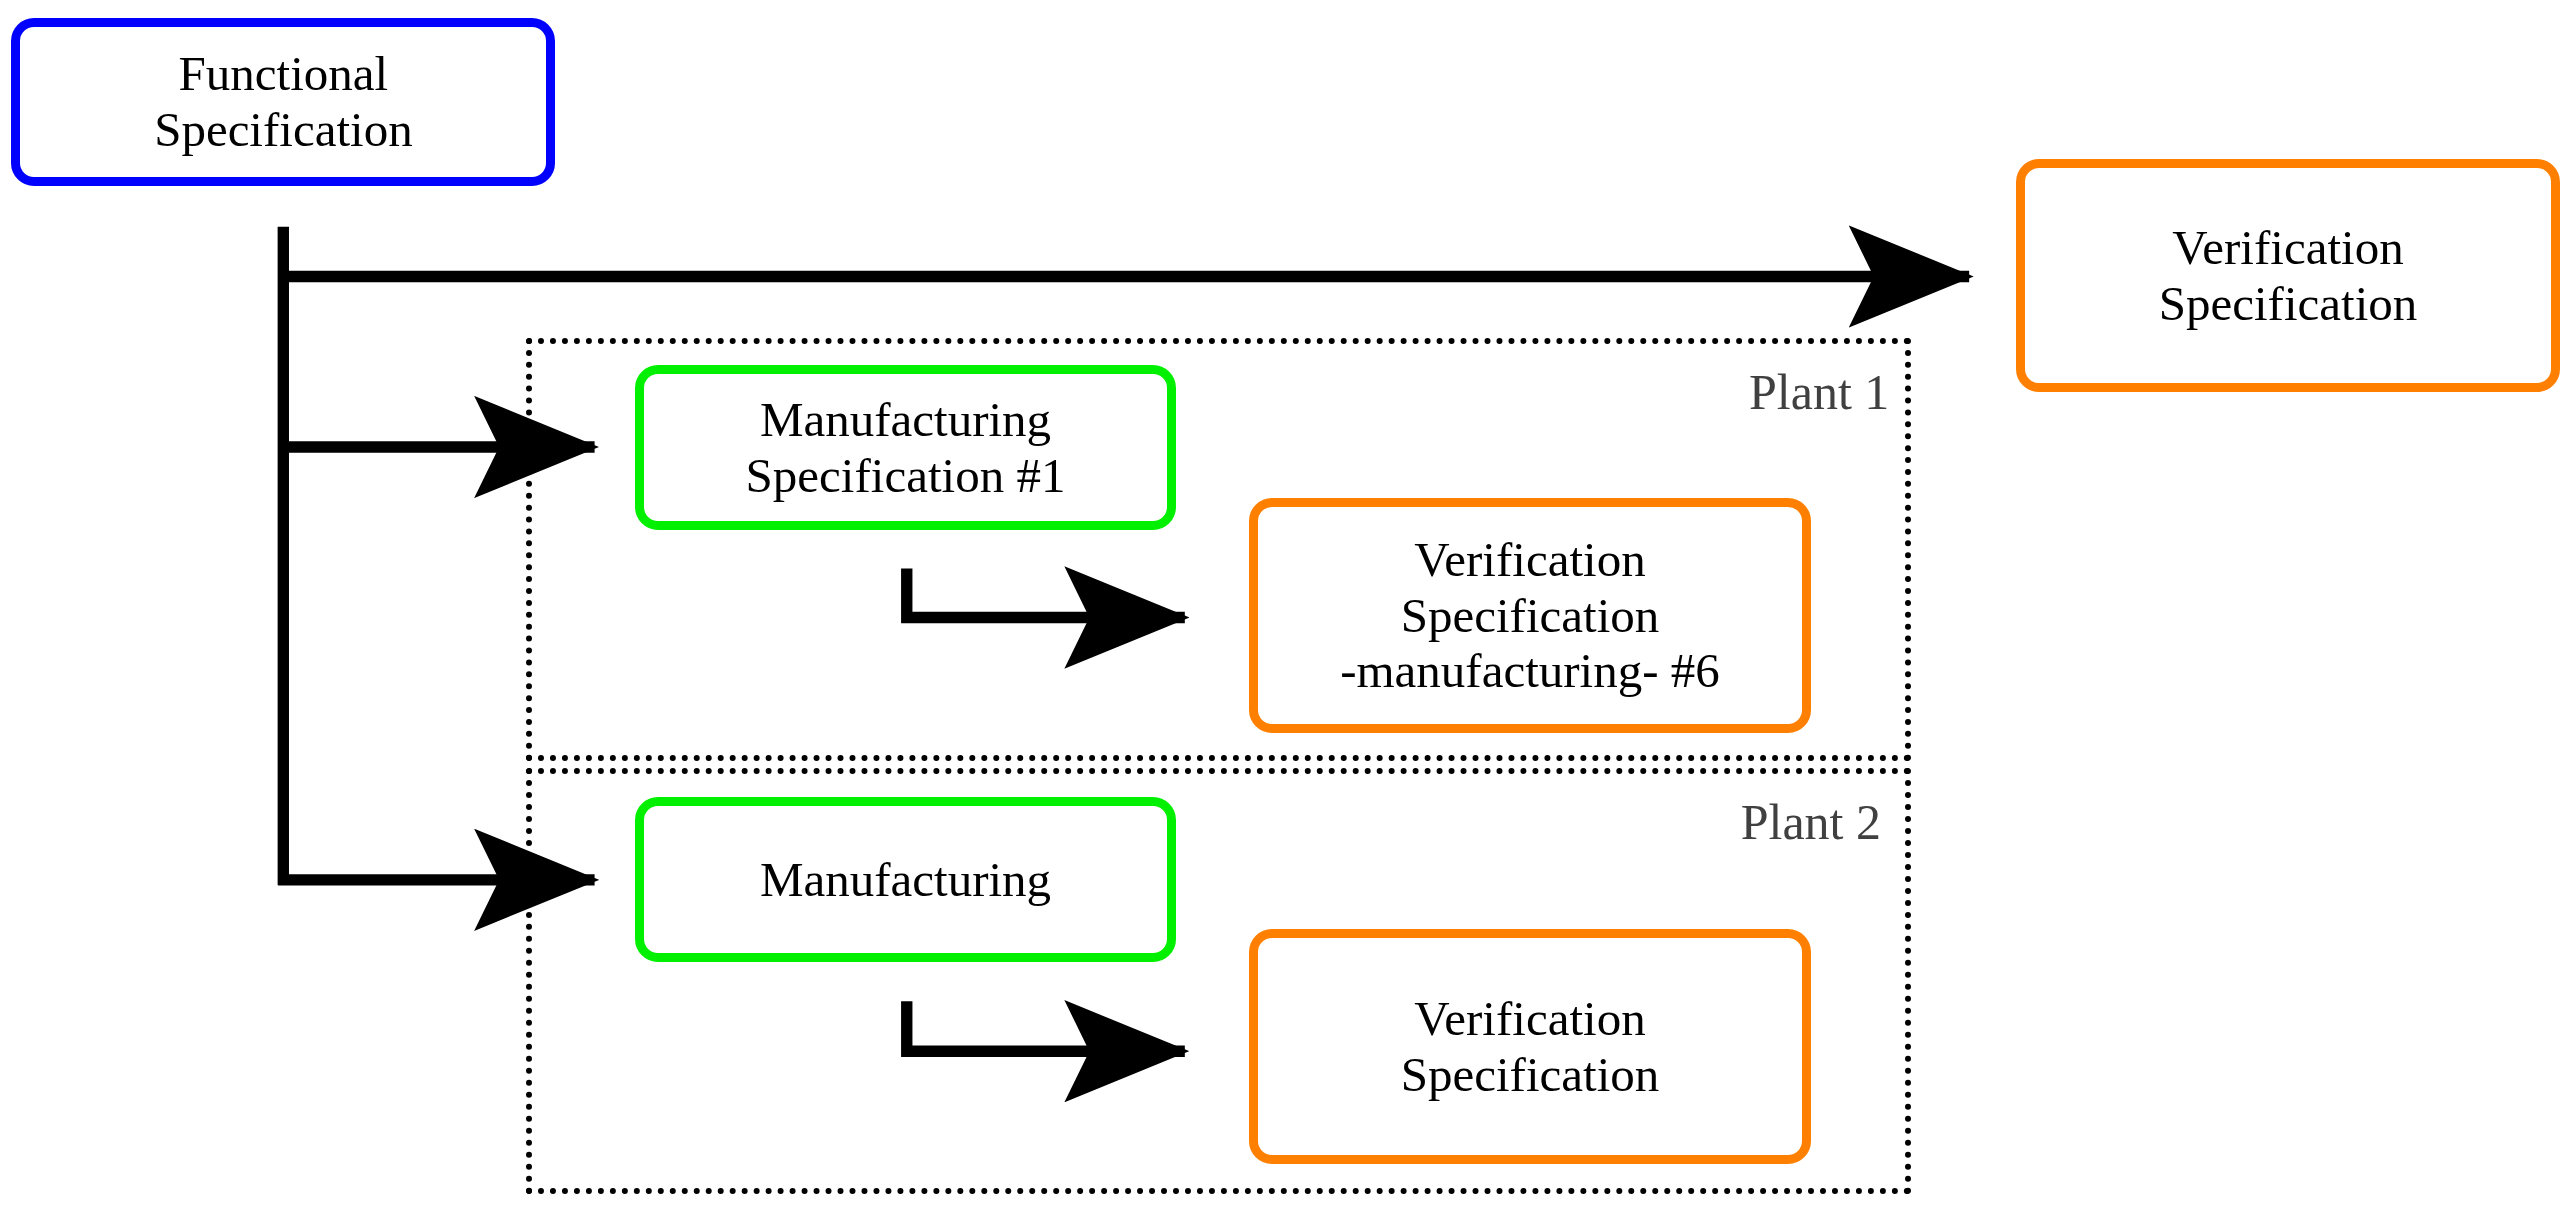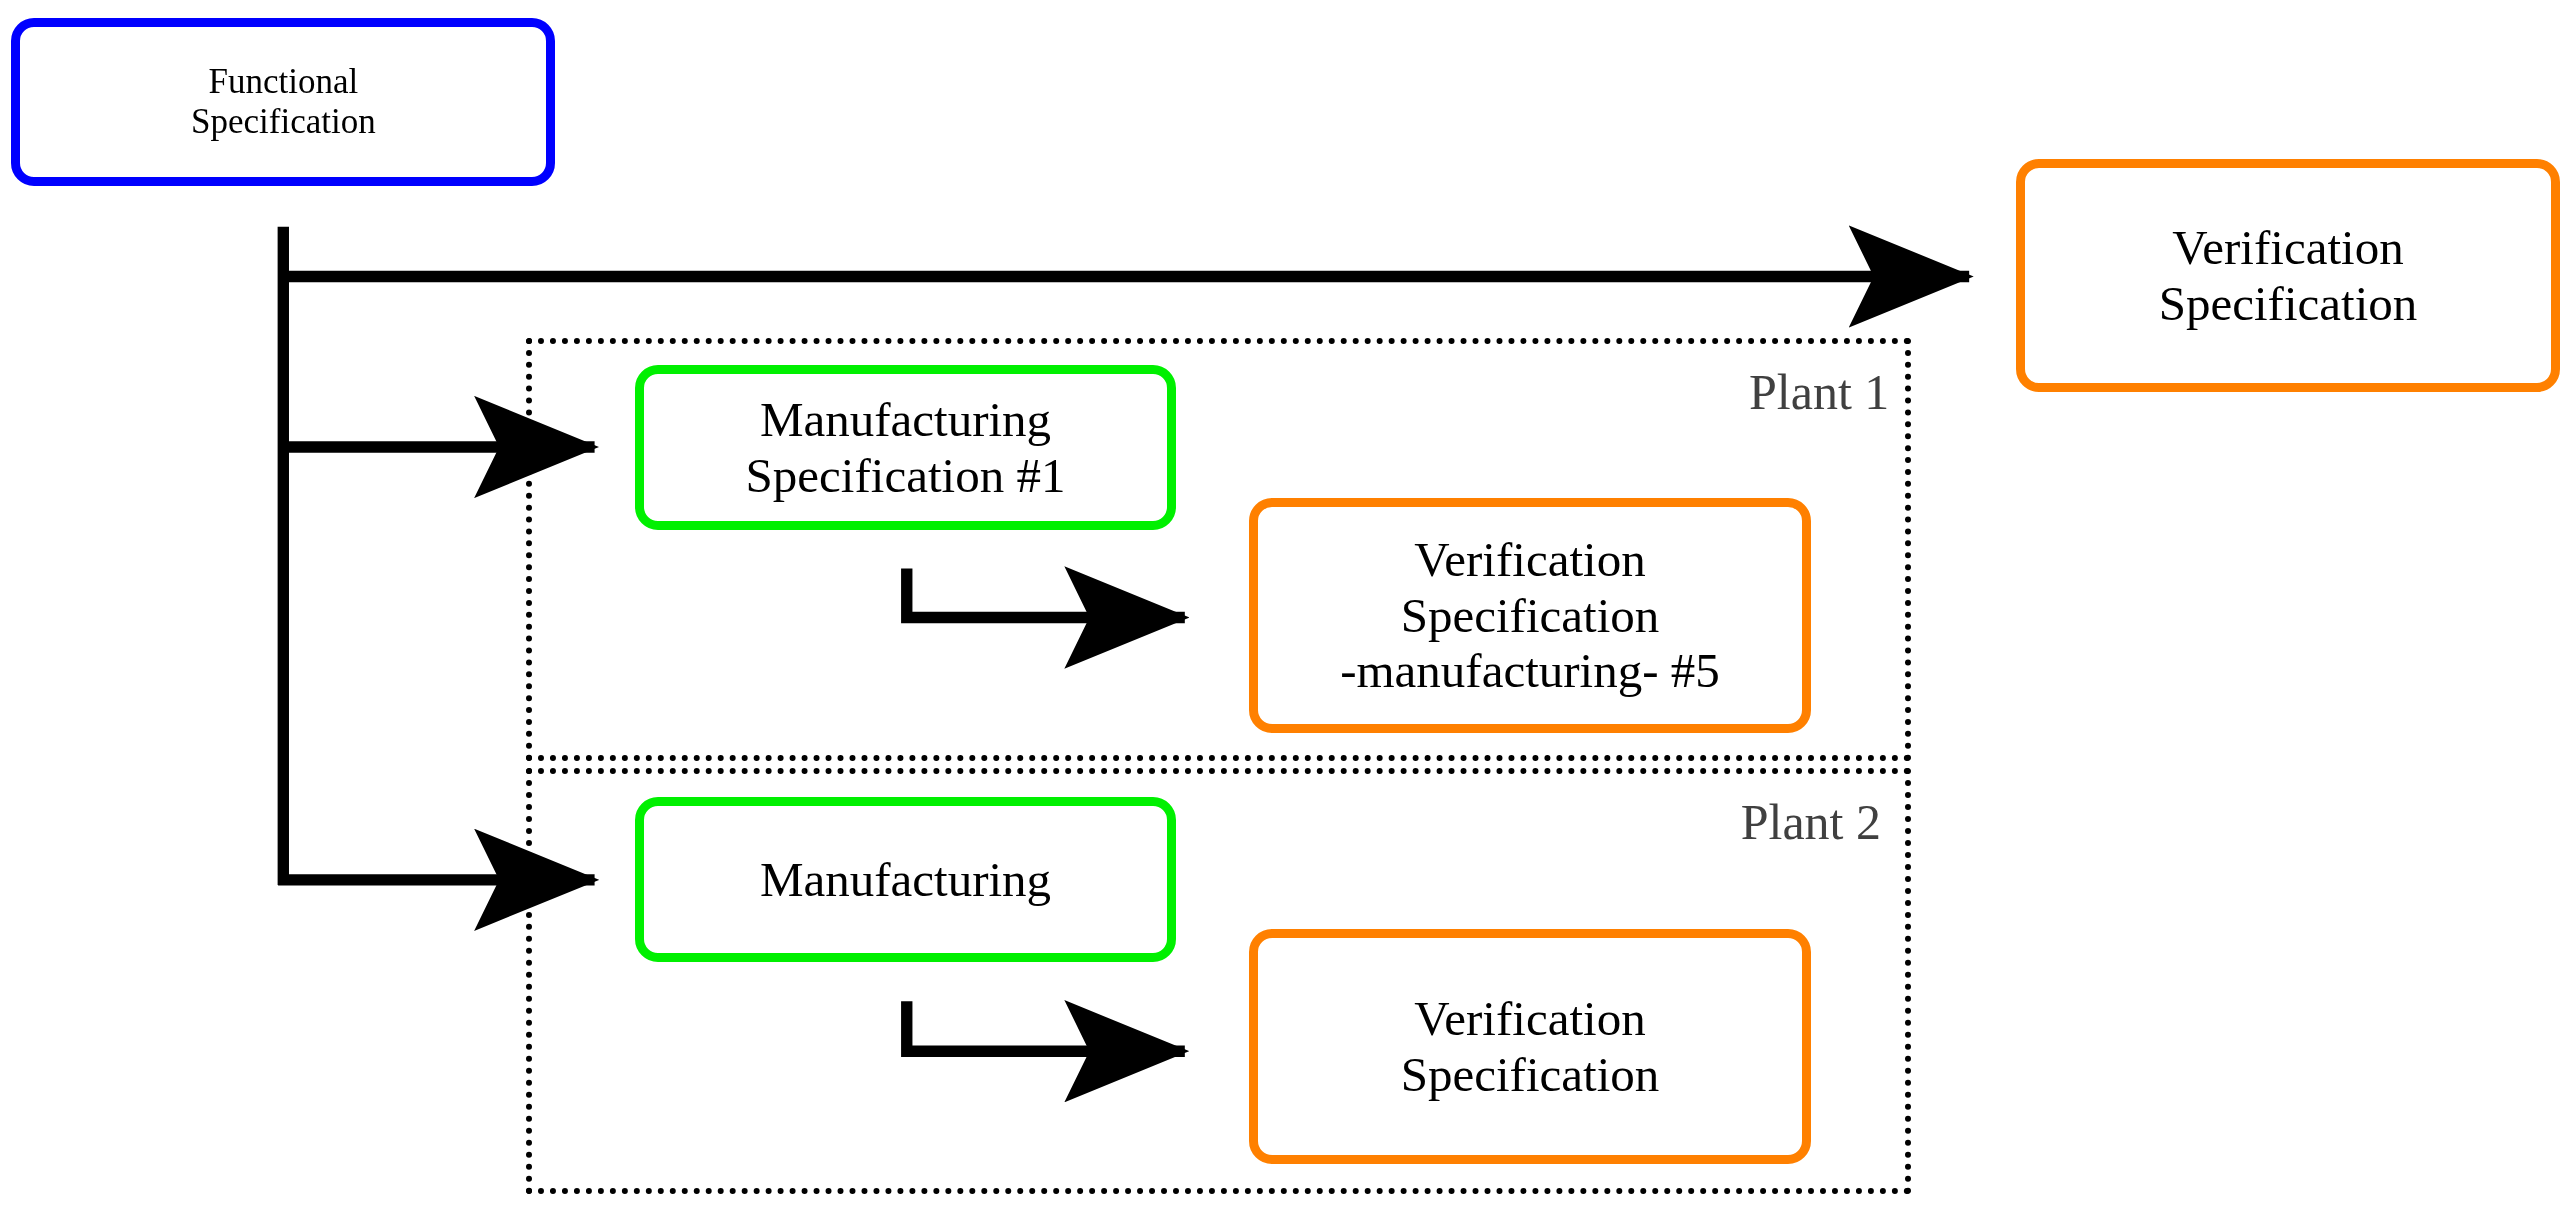--- a/index.html
+++ b/index.html
@@ -95,42 +95,42 @@
               border:6.1px dotted #000000; border-radius:2.6px;">
     <div class="group-label" style="right:15.7px; top:19px; font-size:50px;">Plant 1</div>
   </div>
 
   <div class="group-box" style="left:526px; top:768px; width:1385px; height:426px;
               border:6.1px dotted #000000; border-radius:2.6px;">
     <div class="group-label" style="right:24px; top:19px; font-size:50px;">Plant 2</div>
   </div>
 
   <div class="node-box" style="left:11.4px; top:17.5px; width:544px; height:168px;
-              border:9.6px solid #0000ff; border-radius:23px; font-size:35px;">
+              border:9.6px solid #0000ff; border-radius:23px; font-size:49px;">
     <span class="node-line">Functional</span>
     <span class="node-line">Specification</span>
   </div>
 
   <div class="node-box" style="left:2016px; top:159px; width:544px; height:233px;
               border:9.6px solid #ff8000; border-radius:23px; font-size:49px;">
     <span class="node-line">Verification</span>
     <span class="node-line">Specification</span>
   </div>
 
   <div class="node-box" style="left:635px; top:365px; width:541px; height:165px;
               border:9.6px solid #00f000; border-radius:23px; font-size:49px;">
     <span class="node-line">Manufacturing</span>
     <span class="node-line">Specification #1</span>
   </div>
 
   <div class="node-box" style="left:1249px; top:498px; width:562px; height:235px;
               border:9.6px solid #ff8000; border-radius:23px; font-size:49px;">
     <span class="node-line">Verification</span>
     <span class="node-line">Specification</span>
-    <span class="node-line">-manufacturing- #5</span>
+    <span class="node-line">-manufacturing- #6</span>
   </div>
 
   <div class="node-box" style="left:635px; top:797px; width:541px; height:165px;
               border:9.6px solid #00f000; border-radius:23px; font-size:49px;">
     <span class="node-line">Manufacturing</span>
   </div>
 
   <div class="node-box" style="left:1249px; top:929px; width:562px; height:235px;
               border:9.6px solid #ff8000; border-radius:23px; font-size:49px;">
     <span class="node-line">Verification</span>

